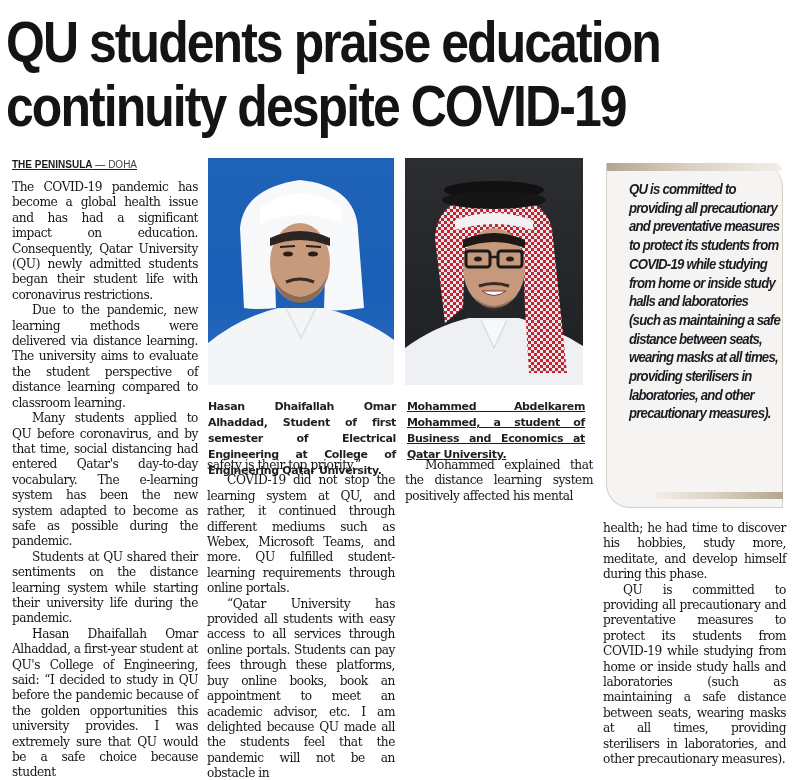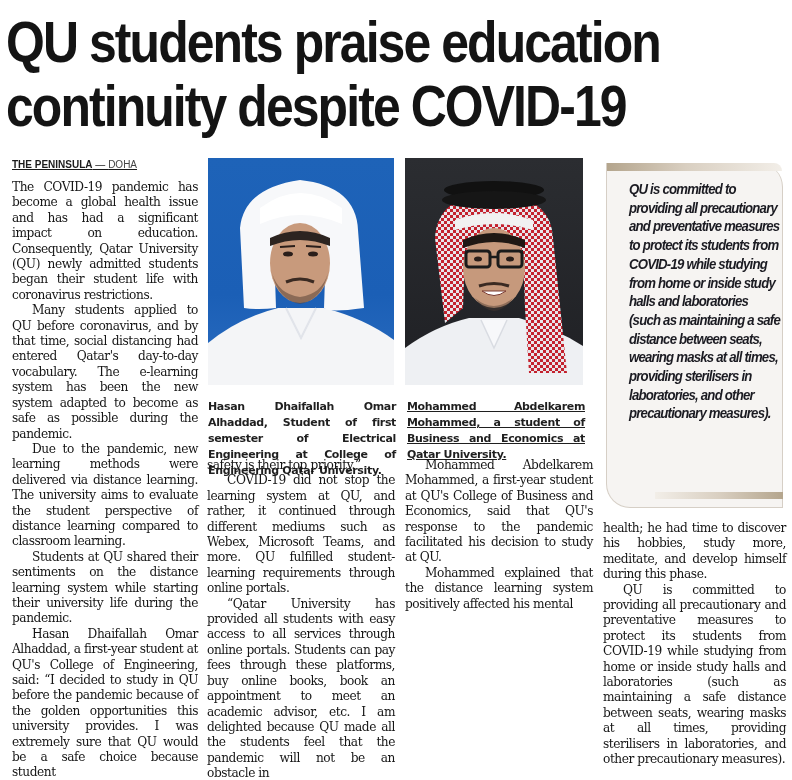--- a/index.html
+++ b/index.html
@@ -82,22 +82,22 @@
 <body>
 
 <h1 class="headline">
   <div>QU students praise education</div>
   <div>continuity despite COVID-19</div>
 </h1>
 
 <div class="col col1">
   <div class="dateline"><b>THE PENINSULA</b><span> — </span><span class="city">DOHA</span></div>
   <p class="first">The COVID-19 pandemic has become a global health issue and has had a significant impact on education. Consequently, Qatar University (QU) newly admitted students began their student life with coronavirus restrictions.</p>
+  <p>Due to the pandemic, new learning methods were delivered via distance learning. The university aims to evaluate the student perspective of distance learning compared to classroom learning.</p>
   <p>Many students applied to QU before coronavirus, and by that time, social distancing had entered Qatar's day-to-day vocabulary. The e-learning system has been the new system adapted to become as safe as possible during the pandemic.</p>
-  <p>Due to the pandemic, new learning methods were delivered via distance learning. The university aims to evaluate the student perspective of distance learning compared to classroom learning.</p>
   <p>Students at QU shared their sentiments on the distance learning system while starting their university life during the pandemic.</p>
   <p>Hasan Dhaifallah Omar Alhaddad, a first-year student at QU's College of Engineering, said: “I decided to study in QU before the pandemic because of the golden opportunities this university provides. I was extremely sure that QU would be a safe choice because student</p>
 </div>
 
 <div class="photo photo1">
   <svg width="186" height="227" viewBox="0 0 186 227">
 
     <path d="M0 185 Q30 160 70 150 L116 150 Q156 160 186 182 L186 227 L0 227 Z" fill="#f4f5f7"></path>
     <path d="M78 150 L93 180 L108 150" fill="none" stroke="#e1e4ea" stroke-width="2"></path>
 
@@ -155,21 +155,20 @@
 <div class="caption caption1">Hasan Dhaifallah Omar Alhaddad, Student of first semester of Electrical Engineering at College of Engineering Qatar University.</div>
 <div class="caption caption2">Mohammed Abdelkarem Mohammed, a student of Business and Economics at Qatar University.</div>
 
 <div class="col col2">
   <p class="first">safety is their top priority.”</p>
   <p>COVID-19 did not stop the learning system at QU, and rather, it continued through different mediums such as Webex, Microsoft Teams, and more. QU fulfilled student-learning requirements through online portals.</p>
   <p>“Qatar University has provided all students with easy access to all services through online portals. Students can pay fees through these platforms, buy online books, book an appointment to meet an academic advisor, etc. I am delighted because QU made all the students feel that the pandemic will not be an obstacle in</p>
 </div>
 
 <div class="col col3">
-  <p>Mohammed Abdelkarem Mohammed, a first-year student at QU's College of Business and Economics, said that QU's response to the pandemic facilitated his decision to study at QU.</p>
   <p>Mohammed explained that the distance learning system positively affected his mental</p>
 </div>
 
 <div class="pullquote">
   <div class="pq-topbar"></div>
   <div class="pq-text">QU is committed to providing all precautionary and preventative measures to protect its students from COVID-19 while studying from home or inside study halls and laboratories (such as maintaining a safe distance between seats, wearing masks at all times, providing sterilisers in laboratories, and other precautionary measures).</div>
   <div class="pq-botbar"></div>
 </div>
 
 <div class="col col4">

